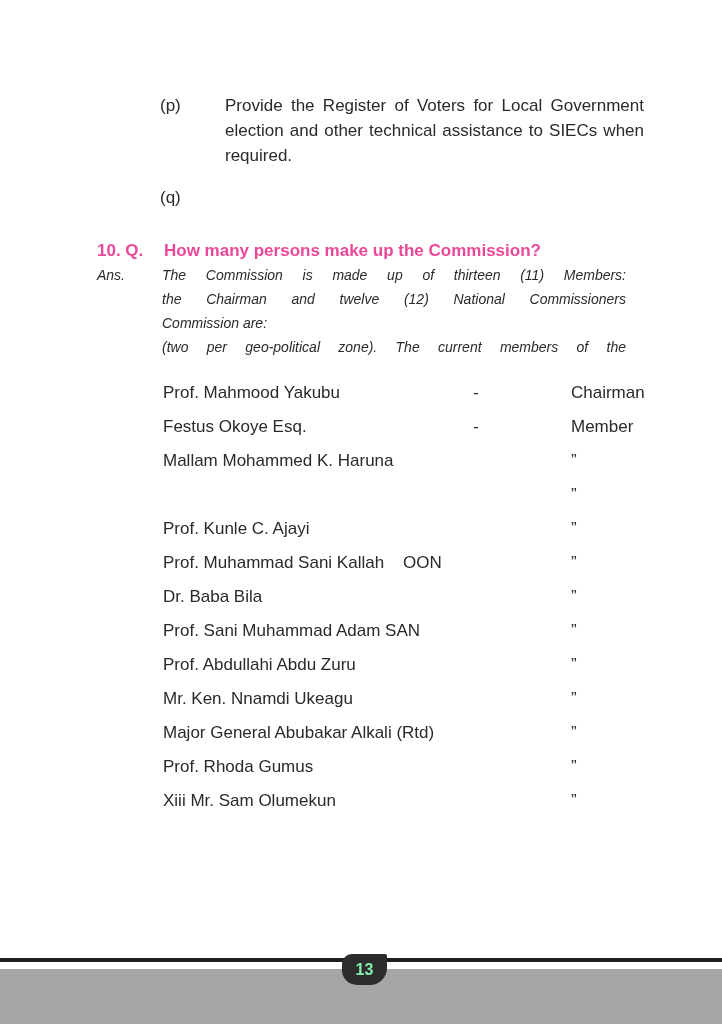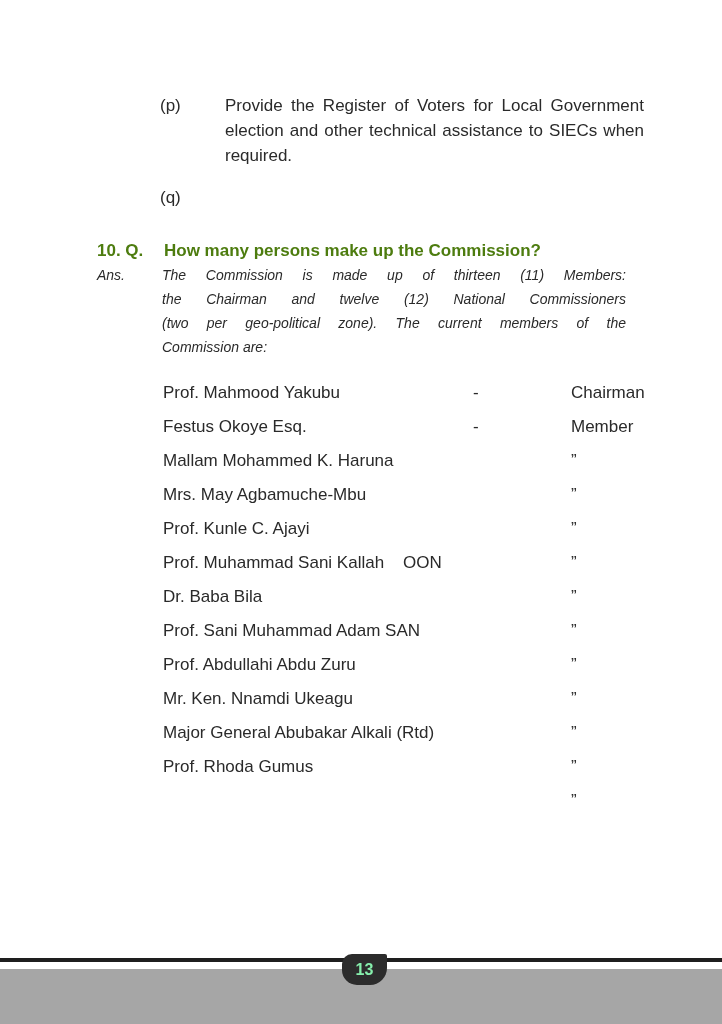--- a/index.html
+++ b/index.html
@@ -42,21 +42,21 @@
 
   
   .qa-row {
     position: absolute;
     left: 97px;
     top: 239px;
     width: 529px;
     font-size: 17px;
     line-height: 24px;
     font-weight: bold;
-    color: #4d7c0f;
+    color: #ec4899;
   }
   .qa-num { position: absolute; left: 0; top: 0; }
   .qa-question { margin-left: 67px; }
 
   .ans-row {
     position: absolute;
     left: 97px;
     top: 263px;
     width: 529px;
     font-size: 14px;
@@ -138,22 +138,22 @@
   <div class="qa-row">
     <span class="qa-num">10. Q.</span>
     <div class="qa-question">How many persons make up the Commission?</div>
   </div>
 
   <div class="ans-row">
     <span class="ans-label">Ans.</span>
     <div class="ans-lines">
         <div class="jline">The Commission is made up of thirteen (11) Members:</div>
         <div class="jline">the Chairman and twelve (12) National Commissioners</div>
+        <div class="jline last">Commission are:</div>
         <div class="jline">(two per geo-political zone). The current members of the</div>
-        <div class="jline last">Commission are:</div>
       </div>
   </div>
 
   <div class="members">
     <div class="member-row">
       <span class="member-name">Prof. Mahmood Yakubu</span>
       <span class="member-sep">-</span>
       <span class="member-role">Chairman</span>
     </div>
 
@@ -163,21 +163,20 @@
       <span class="member-role">Member</span>
     </div>
 
     <div class="member-row">
       <span class="member-name">Mallam Mohammed K. Haruna</span>
       <span class="member-sep"></span>
       <span class="member-role">”</span>
     </div>
 
     <div class="member-row">
-      <span class="member-name">Mrs. May Agbamuche-Mbu</span>
       <span class="member-sep"></span>
       <span class="member-role">”</span>
     </div>
 
     <div class="member-row">
       <span class="member-name">Prof. Kunle C. Ajayi</span>
       <span class="member-sep"></span>
       <span class="member-role">”</span>
     </div>
 
@@ -217,20 +216,21 @@
       <span class="member-role">”</span>
     </div>
 
     <div class="member-row">
       <span class="member-name">Prof. Rhoda Gumus</span>
       <span class="member-sep"></span>
       <span class="member-role">”</span>
     </div>
 
     <div class="member-row">
+      <span class="member-name">Xiii Mr. Sam Olumekun</span>
       <span class="member-sep"></span>
       <span class="member-role">”</span>
     </div>
   </div>
 
   <div class="footer-rule"></div>
   <div class="footer-band"></div>
   <div class="page-badge">
     <span>13</span>
   </div>

